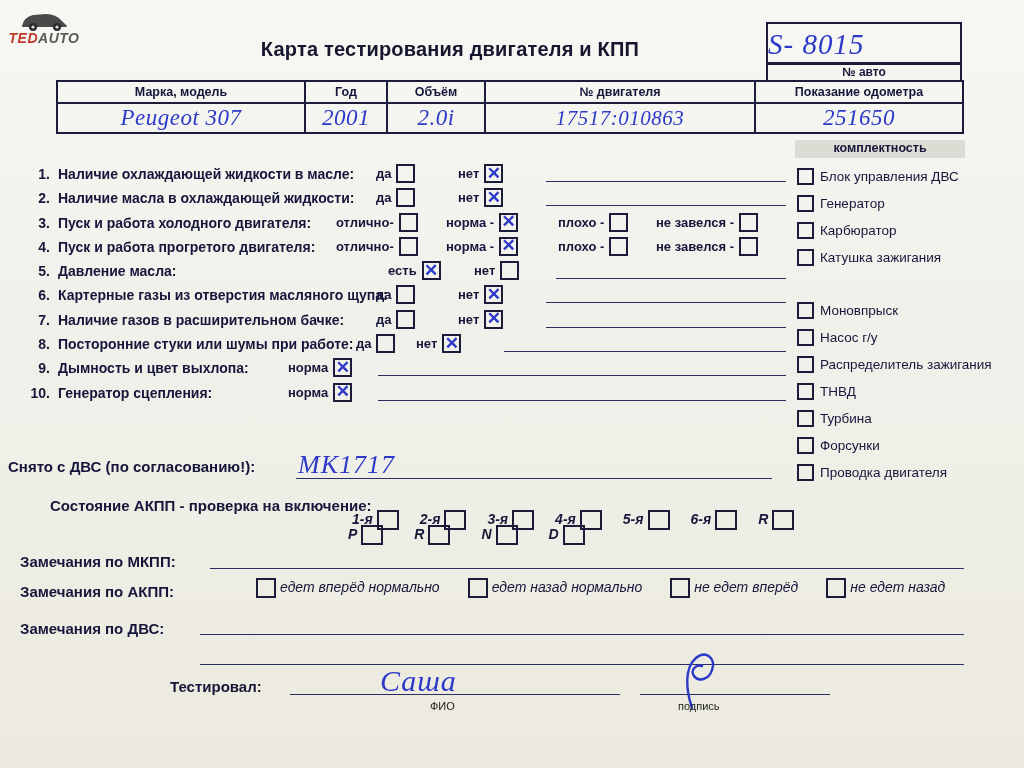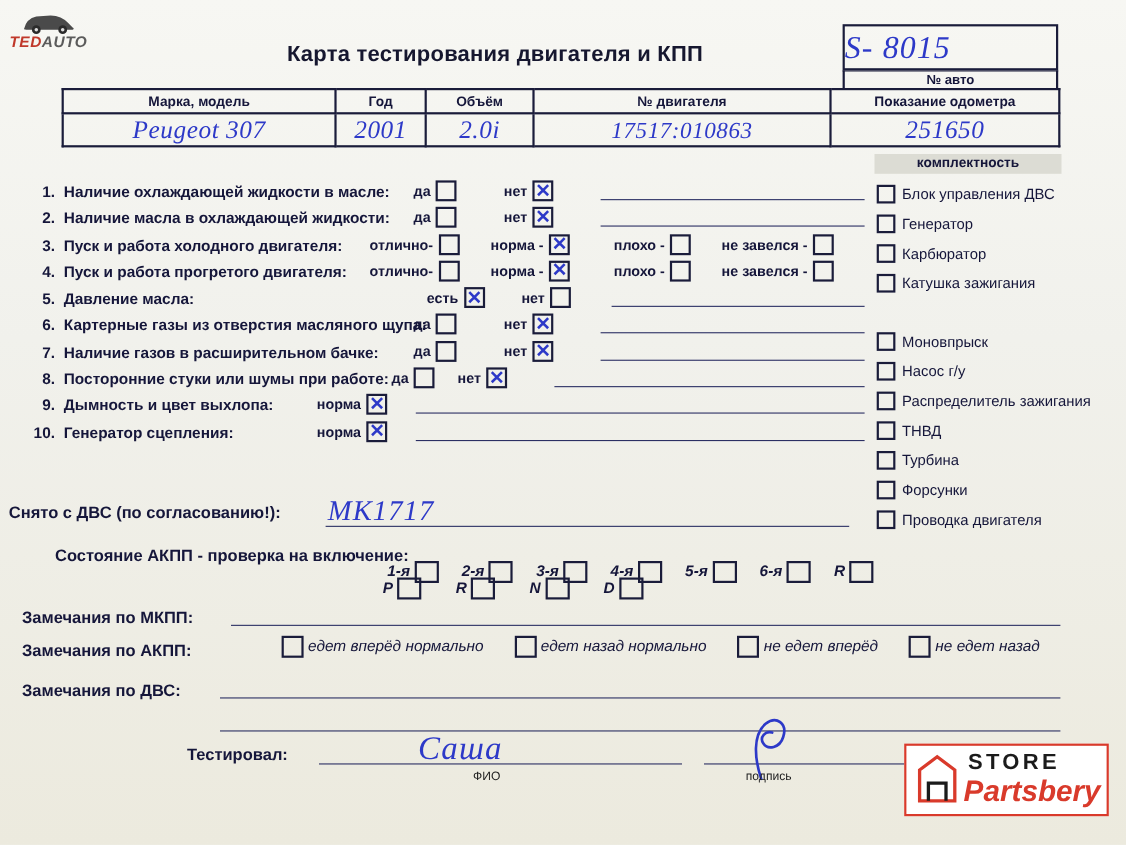--- a/index.html
+++ b/index.html
@@ -488,24 +488,14 @@
   <div class="cap" style="left:430px; top:700px;">ФИО</div>
 
   <div class="uline" style="left:640px; top:694px; width:190px"></div>
   <div class="squiggle">
     <svg width="60" height="62" viewBox="0 0 60 62">
       <path d="M16 58 C10 40 8 18 20 8 C30 0 40 8 36 20 C33 30 22 32 18 26 C14 20 20 14 26 16" fill="none" stroke="#2d39c8" stroke-width="2.4" stroke-linecap="round"></path>
     </svg>
   </div>
   <div class="cap" style="left:678px; top:700px;">подпись</div>
 
-  <div class="store">
-    <div class="sicon">
-      <svg width="44" height="50" viewBox="0 0 44 50">
-        <path d="M6 16 L22 4 L38 16 L38 44 L6 44 Z" fill="none" stroke="#d93a2b" stroke-width="3"></path>
-        <path d="M14 44 L14 28 L30 28 L30 44" fill="none" stroke="#1b1b1b" stroke-width="3"></path>
-      </svg>
-    </div>
-    <div class="s1">STORE</div>
-    <div class="s2">Partsbery</div>
-  </div>
 
 </div>
 
 </body></html>

